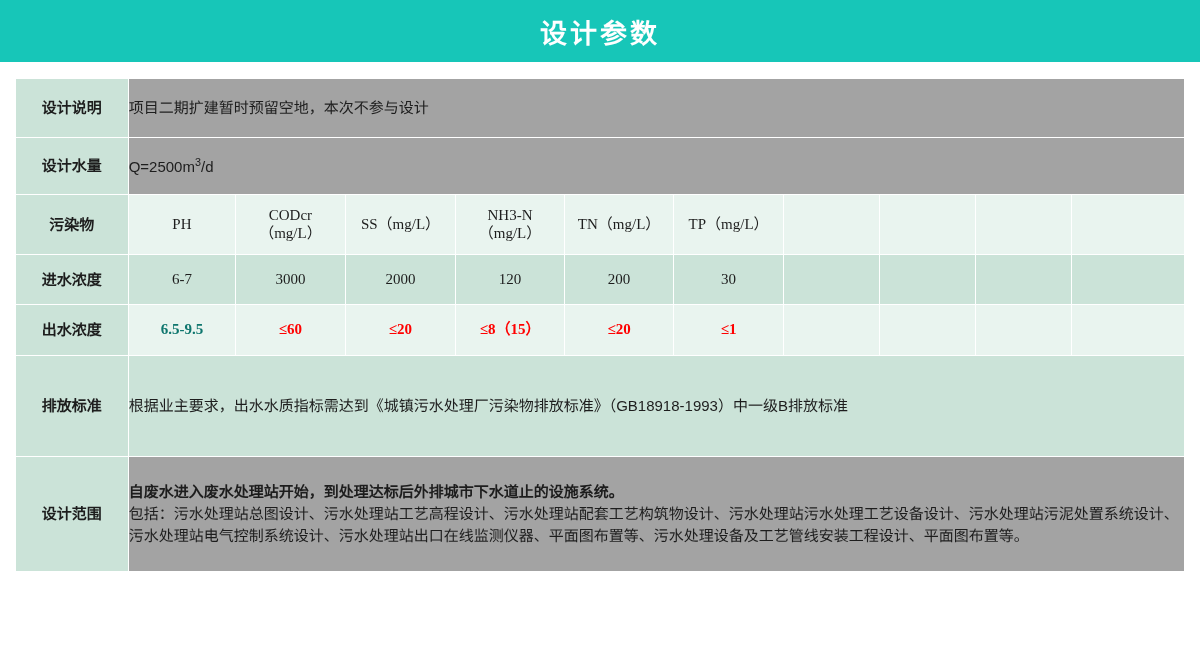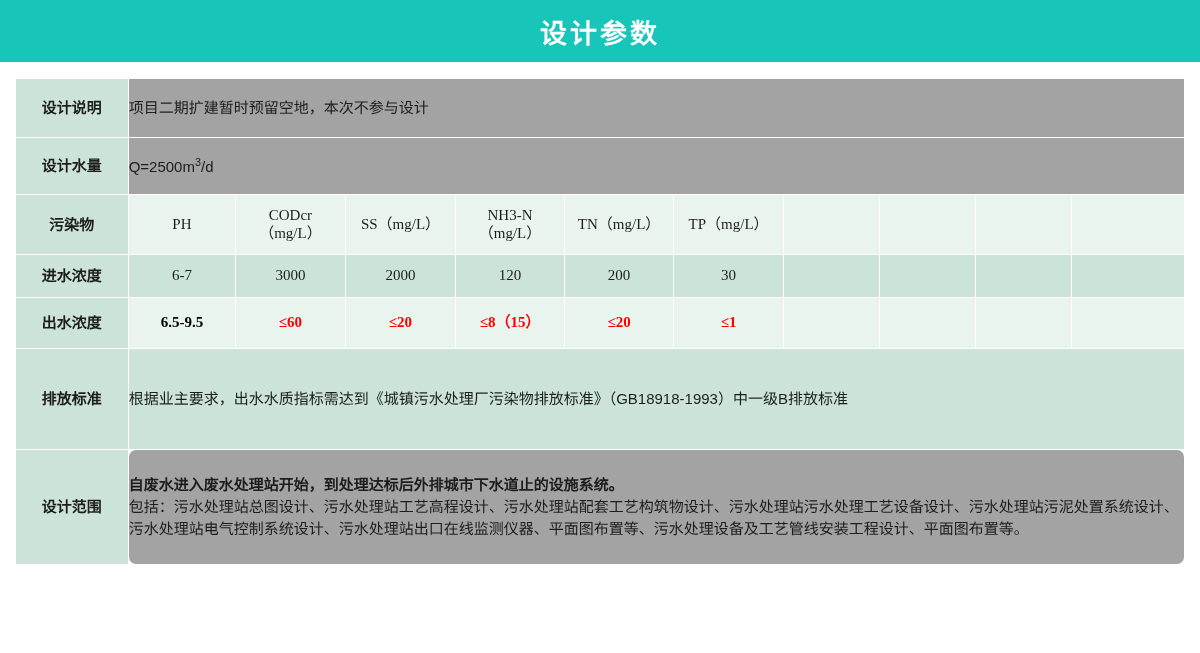--- a/index.html
+++ b/index.html
@@ -92,31 +92,31 @@
     font-family: "Liberation Serif", "DejaVu Serif", serif;
   }
 
   .unit-two { line-height: 1.15; display: block; }
 
   
   .h-note    { height: 58px; }
   .h-flow    { height: 56px; }
   .h-time    { height: 62px; }
   .h-head    { height: 59px; }
-  .h-conc    { height: 42px; }
+  .h-conc    { height: 49px; }
   .h-out     { height: 50px; }
   .h-std     { height: 100px; }
   .h-scope   { height: 114px; }
 
   tr.row-standard td.lbl,
   tr.row-standard td.val { background: #cbe3d8; }
 
   .sup { font-size: 0.72em; vertical-align: super; }
 
-  .scope-body { padding: 6px 10px 8px 10px; line-height: 1.5; font-size: 15px; border-radius: 7px;}
+  .scope-body { padding: 6px 10px 8px 10px; line-height: 1.5; font-size: 15px;}
   .scope-body .b { font-weight: bold; }
 
   .std-body { font-size: 14.5px; }
 </style>
 </head>
 <body>
 
 <div class="page">
 
   <div class="banner" style="background: rgb(23, 198, 184);">
@@ -190,21 +190,21 @@
         <td class="c">200</td>
         <td class="c">30</td>
         <td class="empty"></td>
         <td class="empty"></td>
         <td class="empty"></td>
         <td class="empty"></td>
       </tr>
 
       <tr class="row-effluent h-out">
         <td class="lbl">出水浓度</td>
-        <td class="c red" style="color: #000000; font-family: Liberation Serif, serif;">6.5-9.5</td>
+        <td class="c red" style="color: #0f766e; font-family: Liberation Serif, serif;">6.5-9.5</td>
         <td class="c red" style="color: rgb(255, 0, 0);">≤60</td>
         <td class="c red" style="color: rgb(255, 0, 0);">≤20</td>
         <td class="c red" style="color: rgb(255, 0, 0);">≤8（15）</td>
         <td class="c red" style="color: rgb(255, 0, 0);">≤20</td>
         <td class="c red" style="color: rgb(255, 0, 0);">≤1</td>
         <td class="empty"></td>
         <td class="empty"></td>
         <td class="empty"></td>
         <td class="empty"></td>
       </tr>

